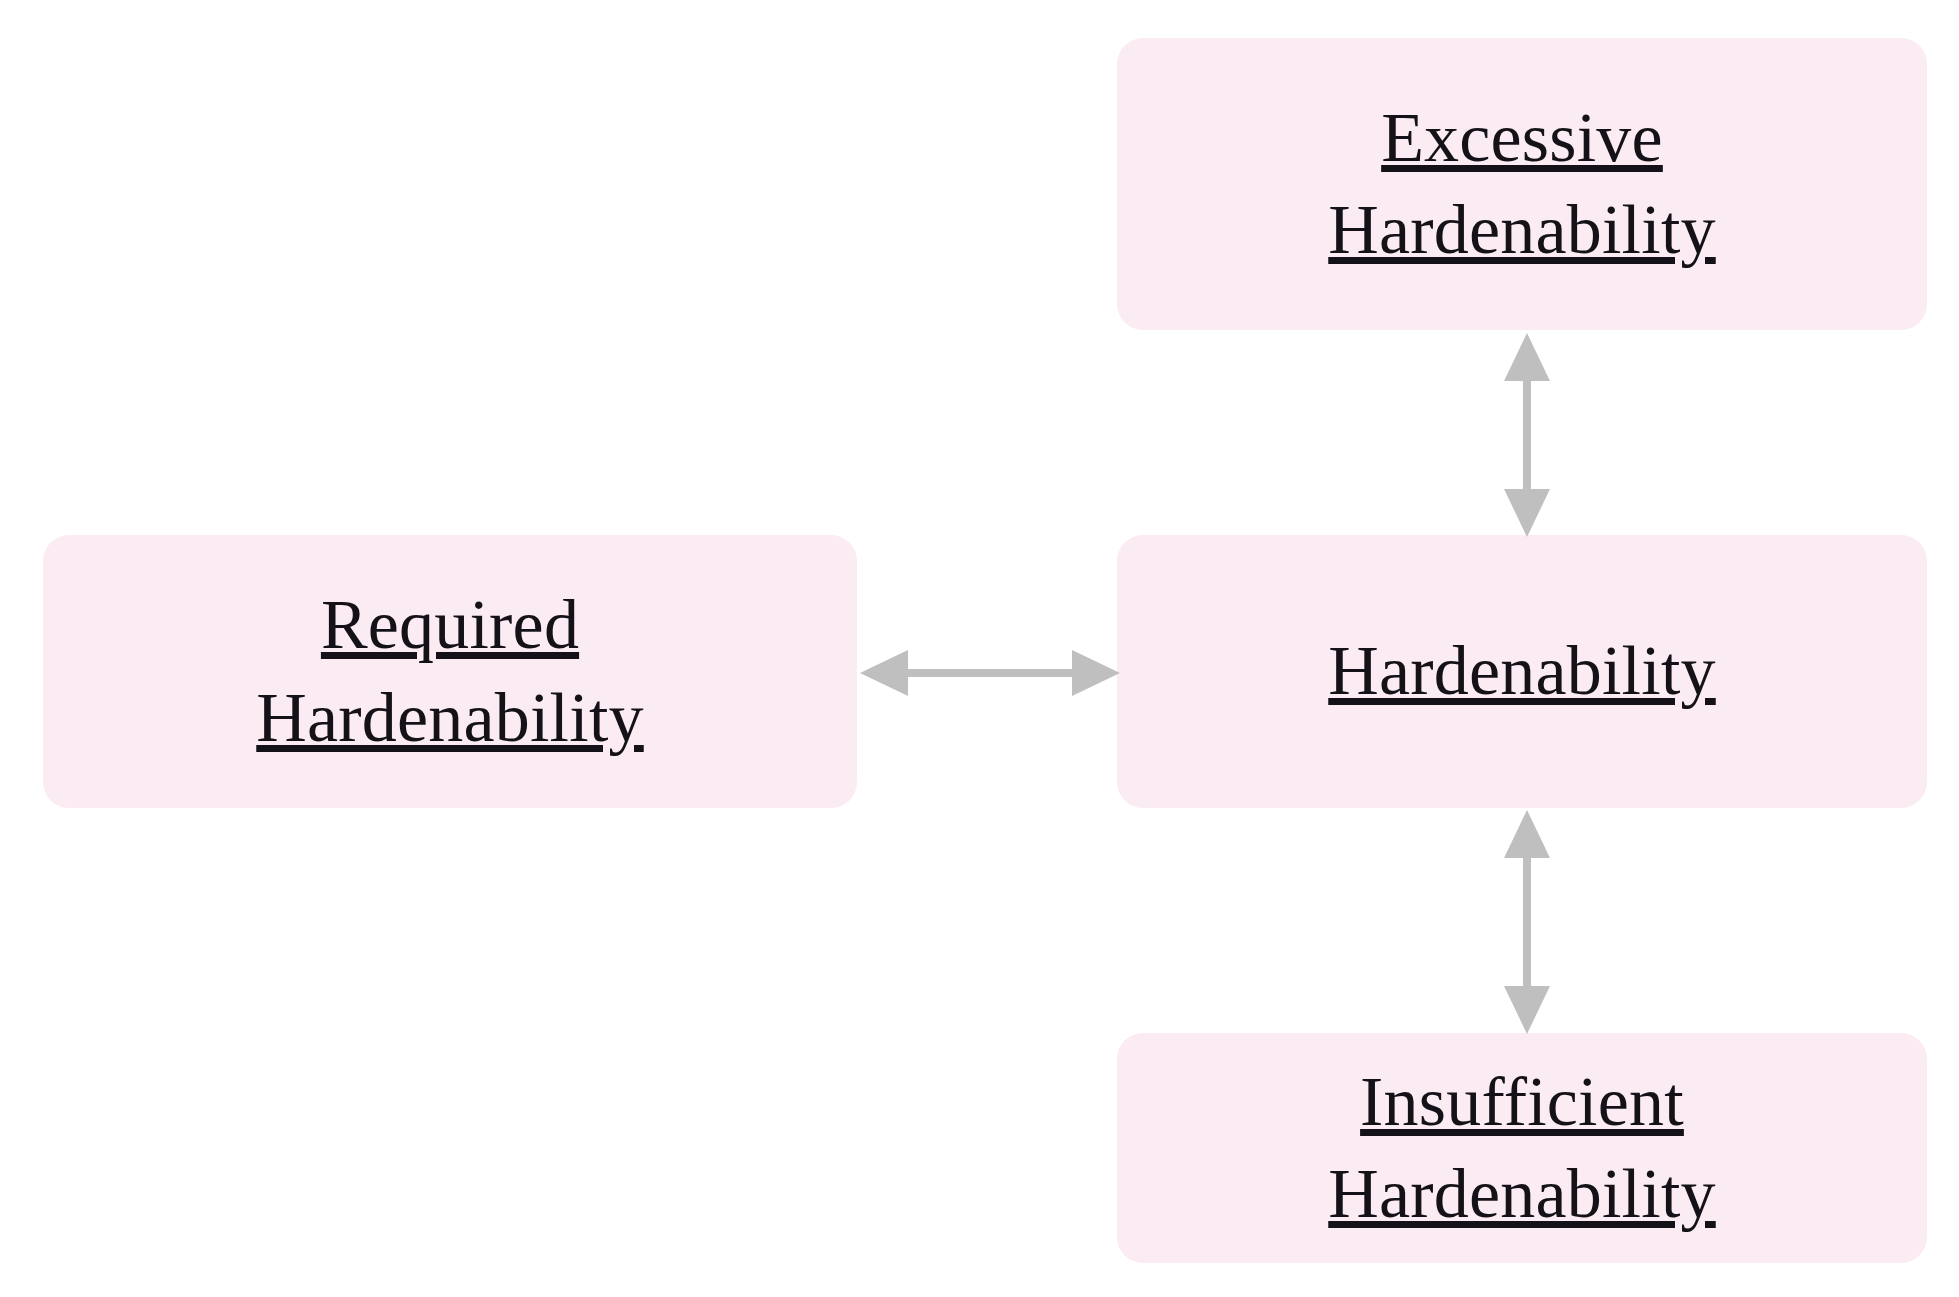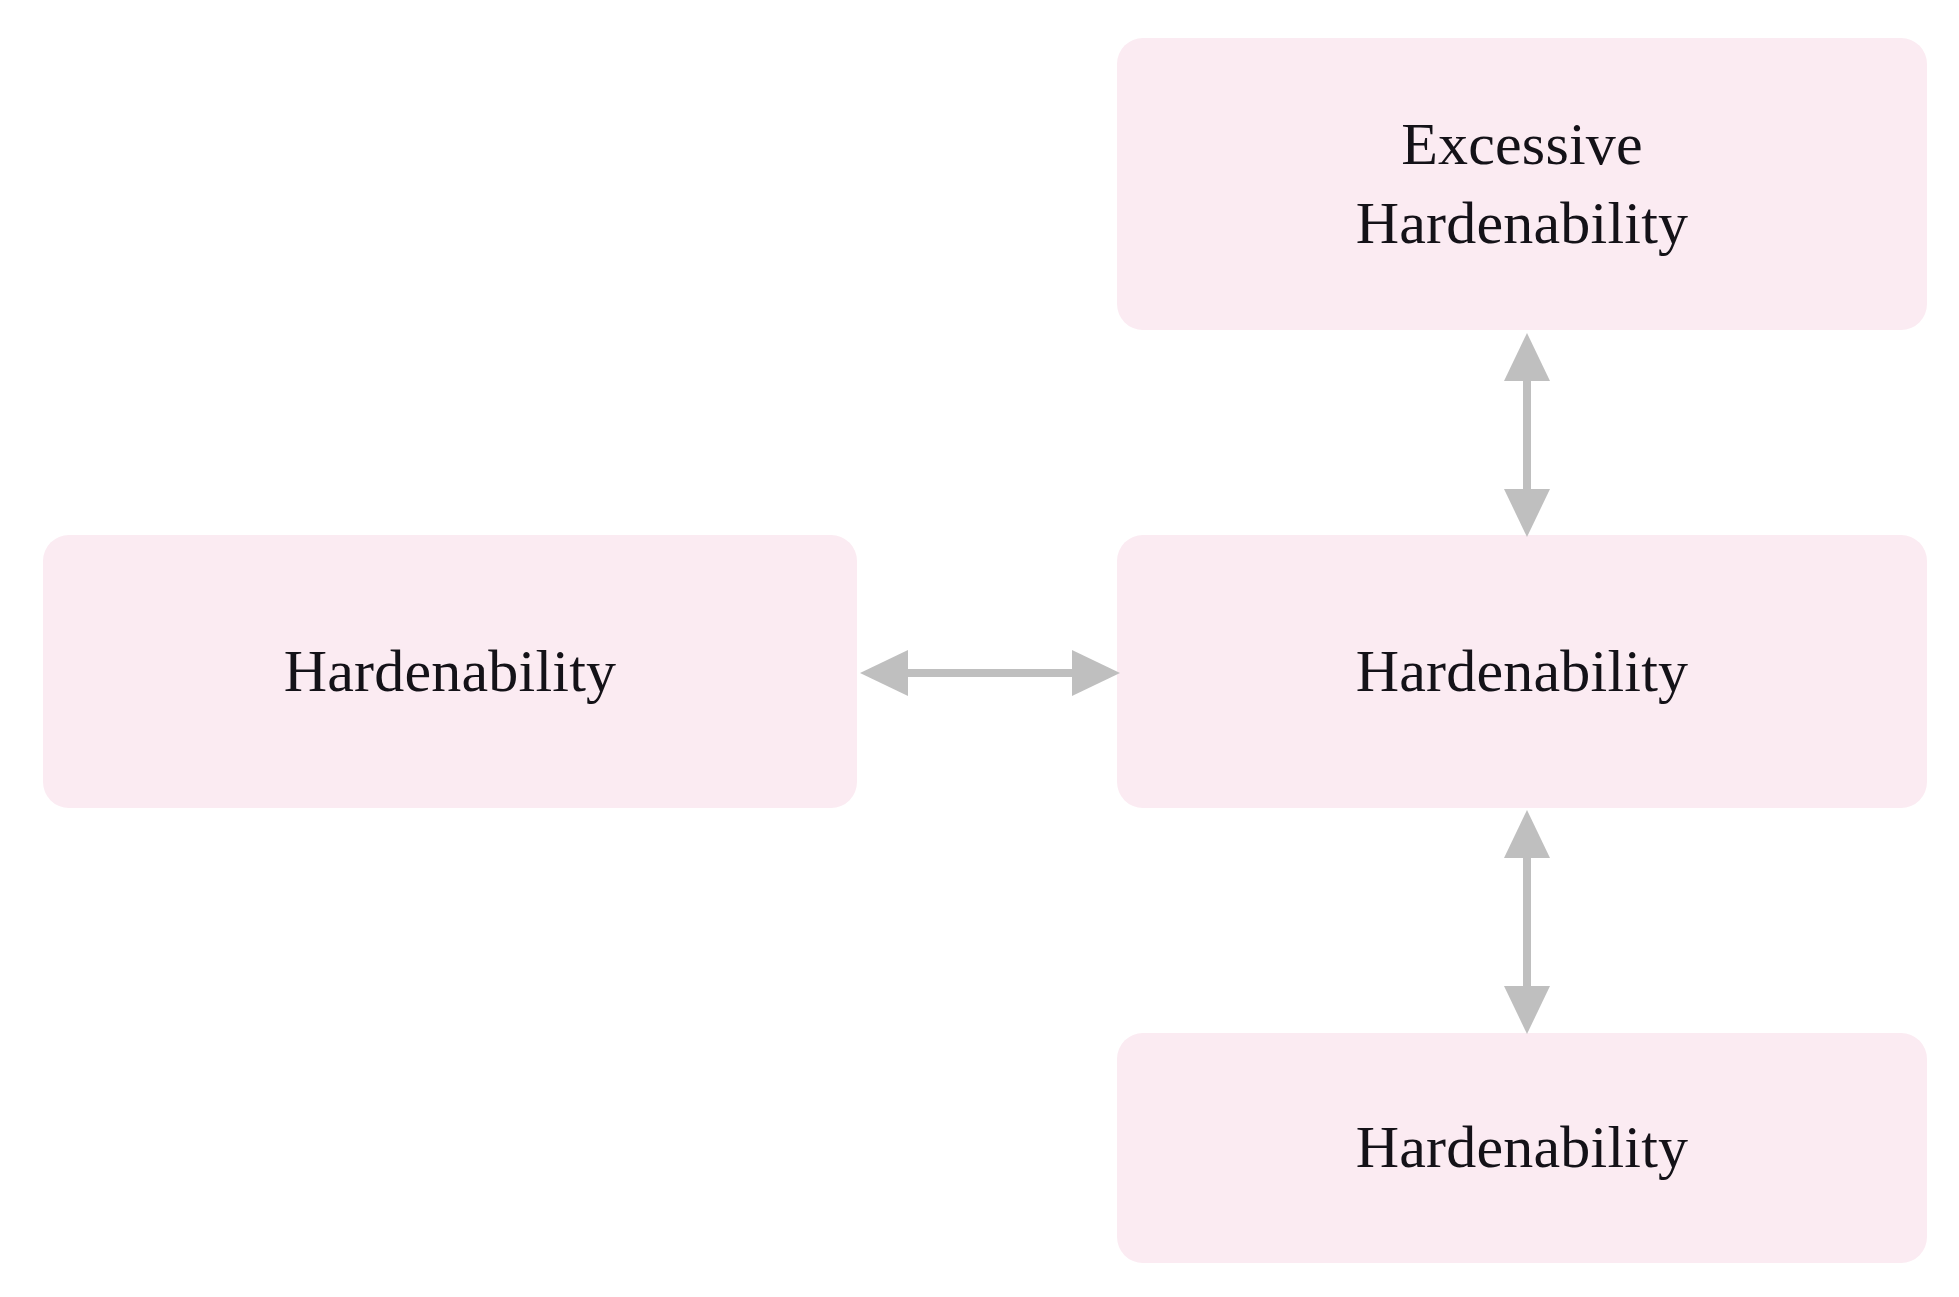--- a/index.html
+++ b/index.html
@@ -21,25 +21,26 @@
     border-radius: 26px;
     display: flex;
     flex-direction: column;
     align-items: center;
     justify-content: center;
     box-sizing: border-box;
     color: #141218;
   }
   .node .line {
     display: block;
-    font-size: 60px;
+    font-size: 70px;
     line-height: 1.32;
     letter-spacing: 0.2px;
     white-space: nowrap;
     text-align: center;
+    text-decoration: underline;
   }
 
   
   #node-required  { left: 43px;   top: 535px;  width: 814px;  height: 273px; }
   #node-adequate  { left: 1117px; top: 535px;  width: 810px;  height: 273px; }
   #node-excessive { left: 1117px; top: 38px;   width: 810px;  height: 292px; }
   #node-insufficient { left: 1117px; top: 1033px; width: 810px; height: 230px; }
 
   
   .arrow { position: absolute; }
@@ -53,28 +54,30 @@
 <body>
 
 <div id="canvas">
 
   <div class="node" id="node-excessive">
     <span class="line">Excessive</span>
     <span class="line">Hardenability</span>
   </div>
 
   <div class="node" id="node-required">
+    <span class="line">Required</span>
     <span class="line">Hardenability</span>
   </div>
 
   <div class="node" id="node-adequate">
     <span class="line">Hardenability</span>
   </div>
 
   <div class="node" id="node-insufficient">
+    <span class="line">Insufficient</span>
     <span class="line">Hardenability</span>
   </div>
 
   <div class="arrow" id="arrow-required-adequate">
     <svg width="260" height="46" viewBox="0 0 260 46">
       <rect x="44" y="19" width="172" height="8" fill="#bfbfbf"></rect>
       <polygon points="0,23 48,0 48,46" fill="#bfbfbf"></polygon>
       <polygon points="260,23 212,0 212,46" fill="#bfbfbf"></polygon>
     </svg>
   </div>

